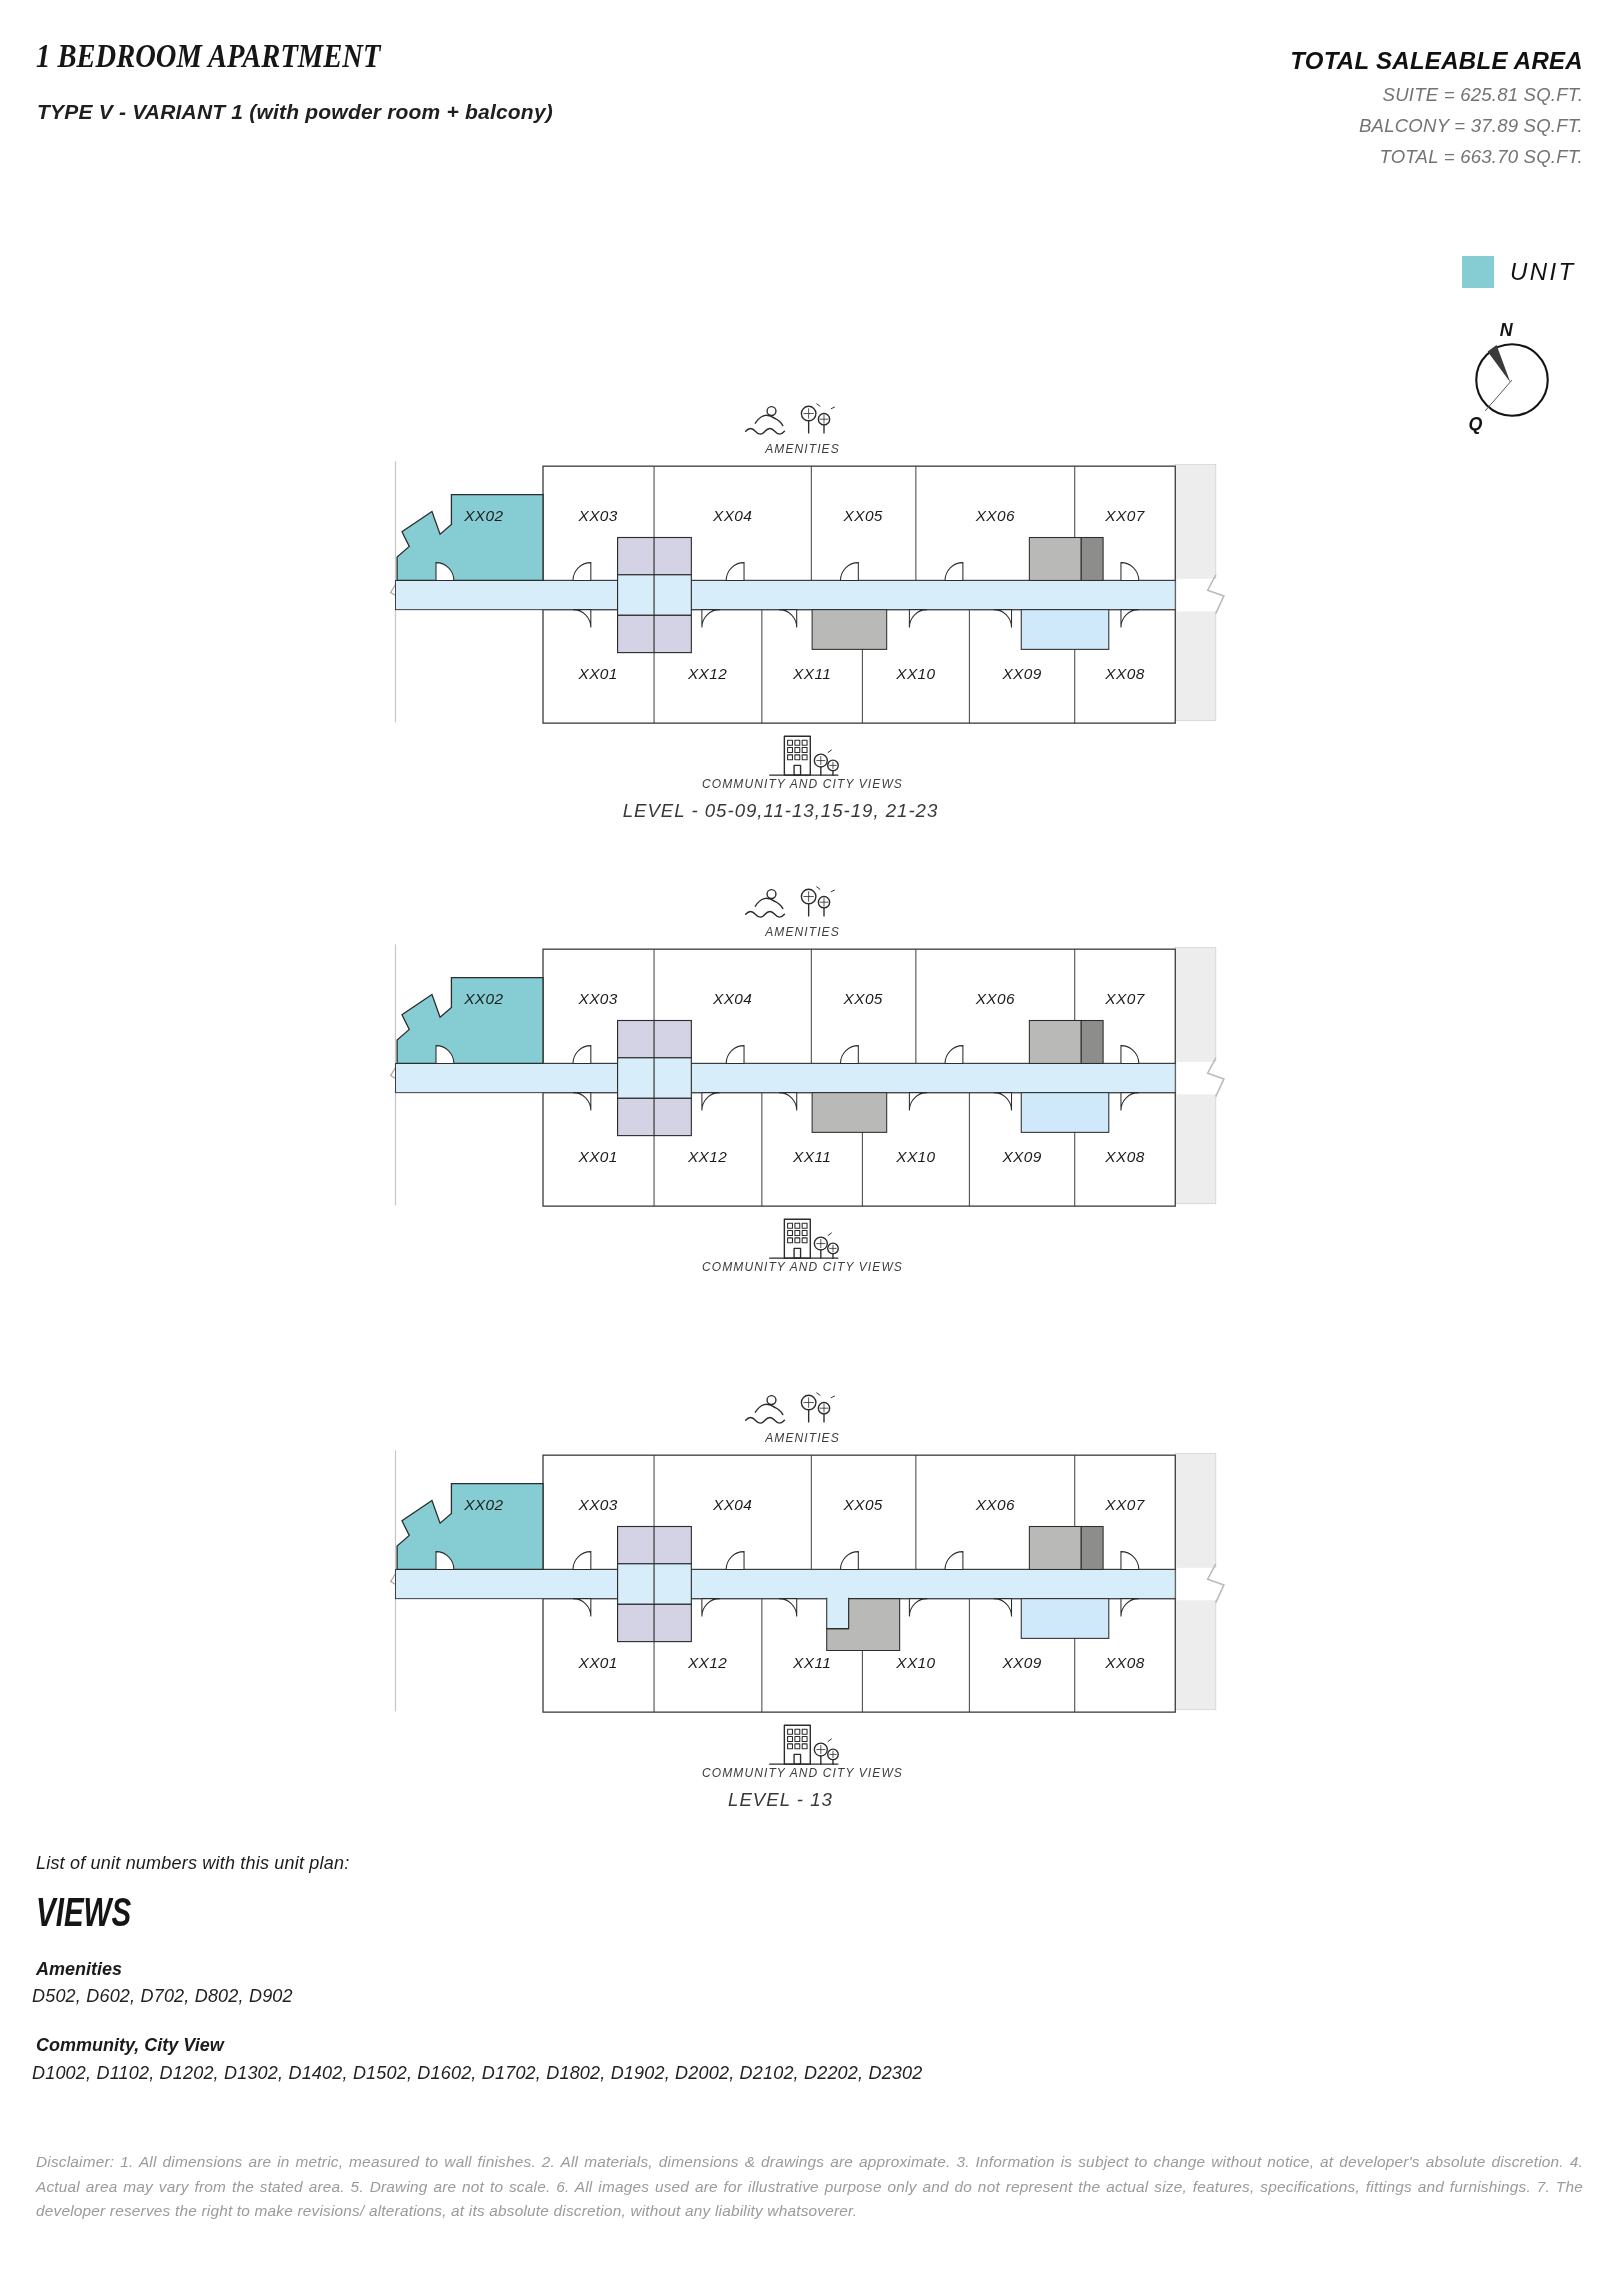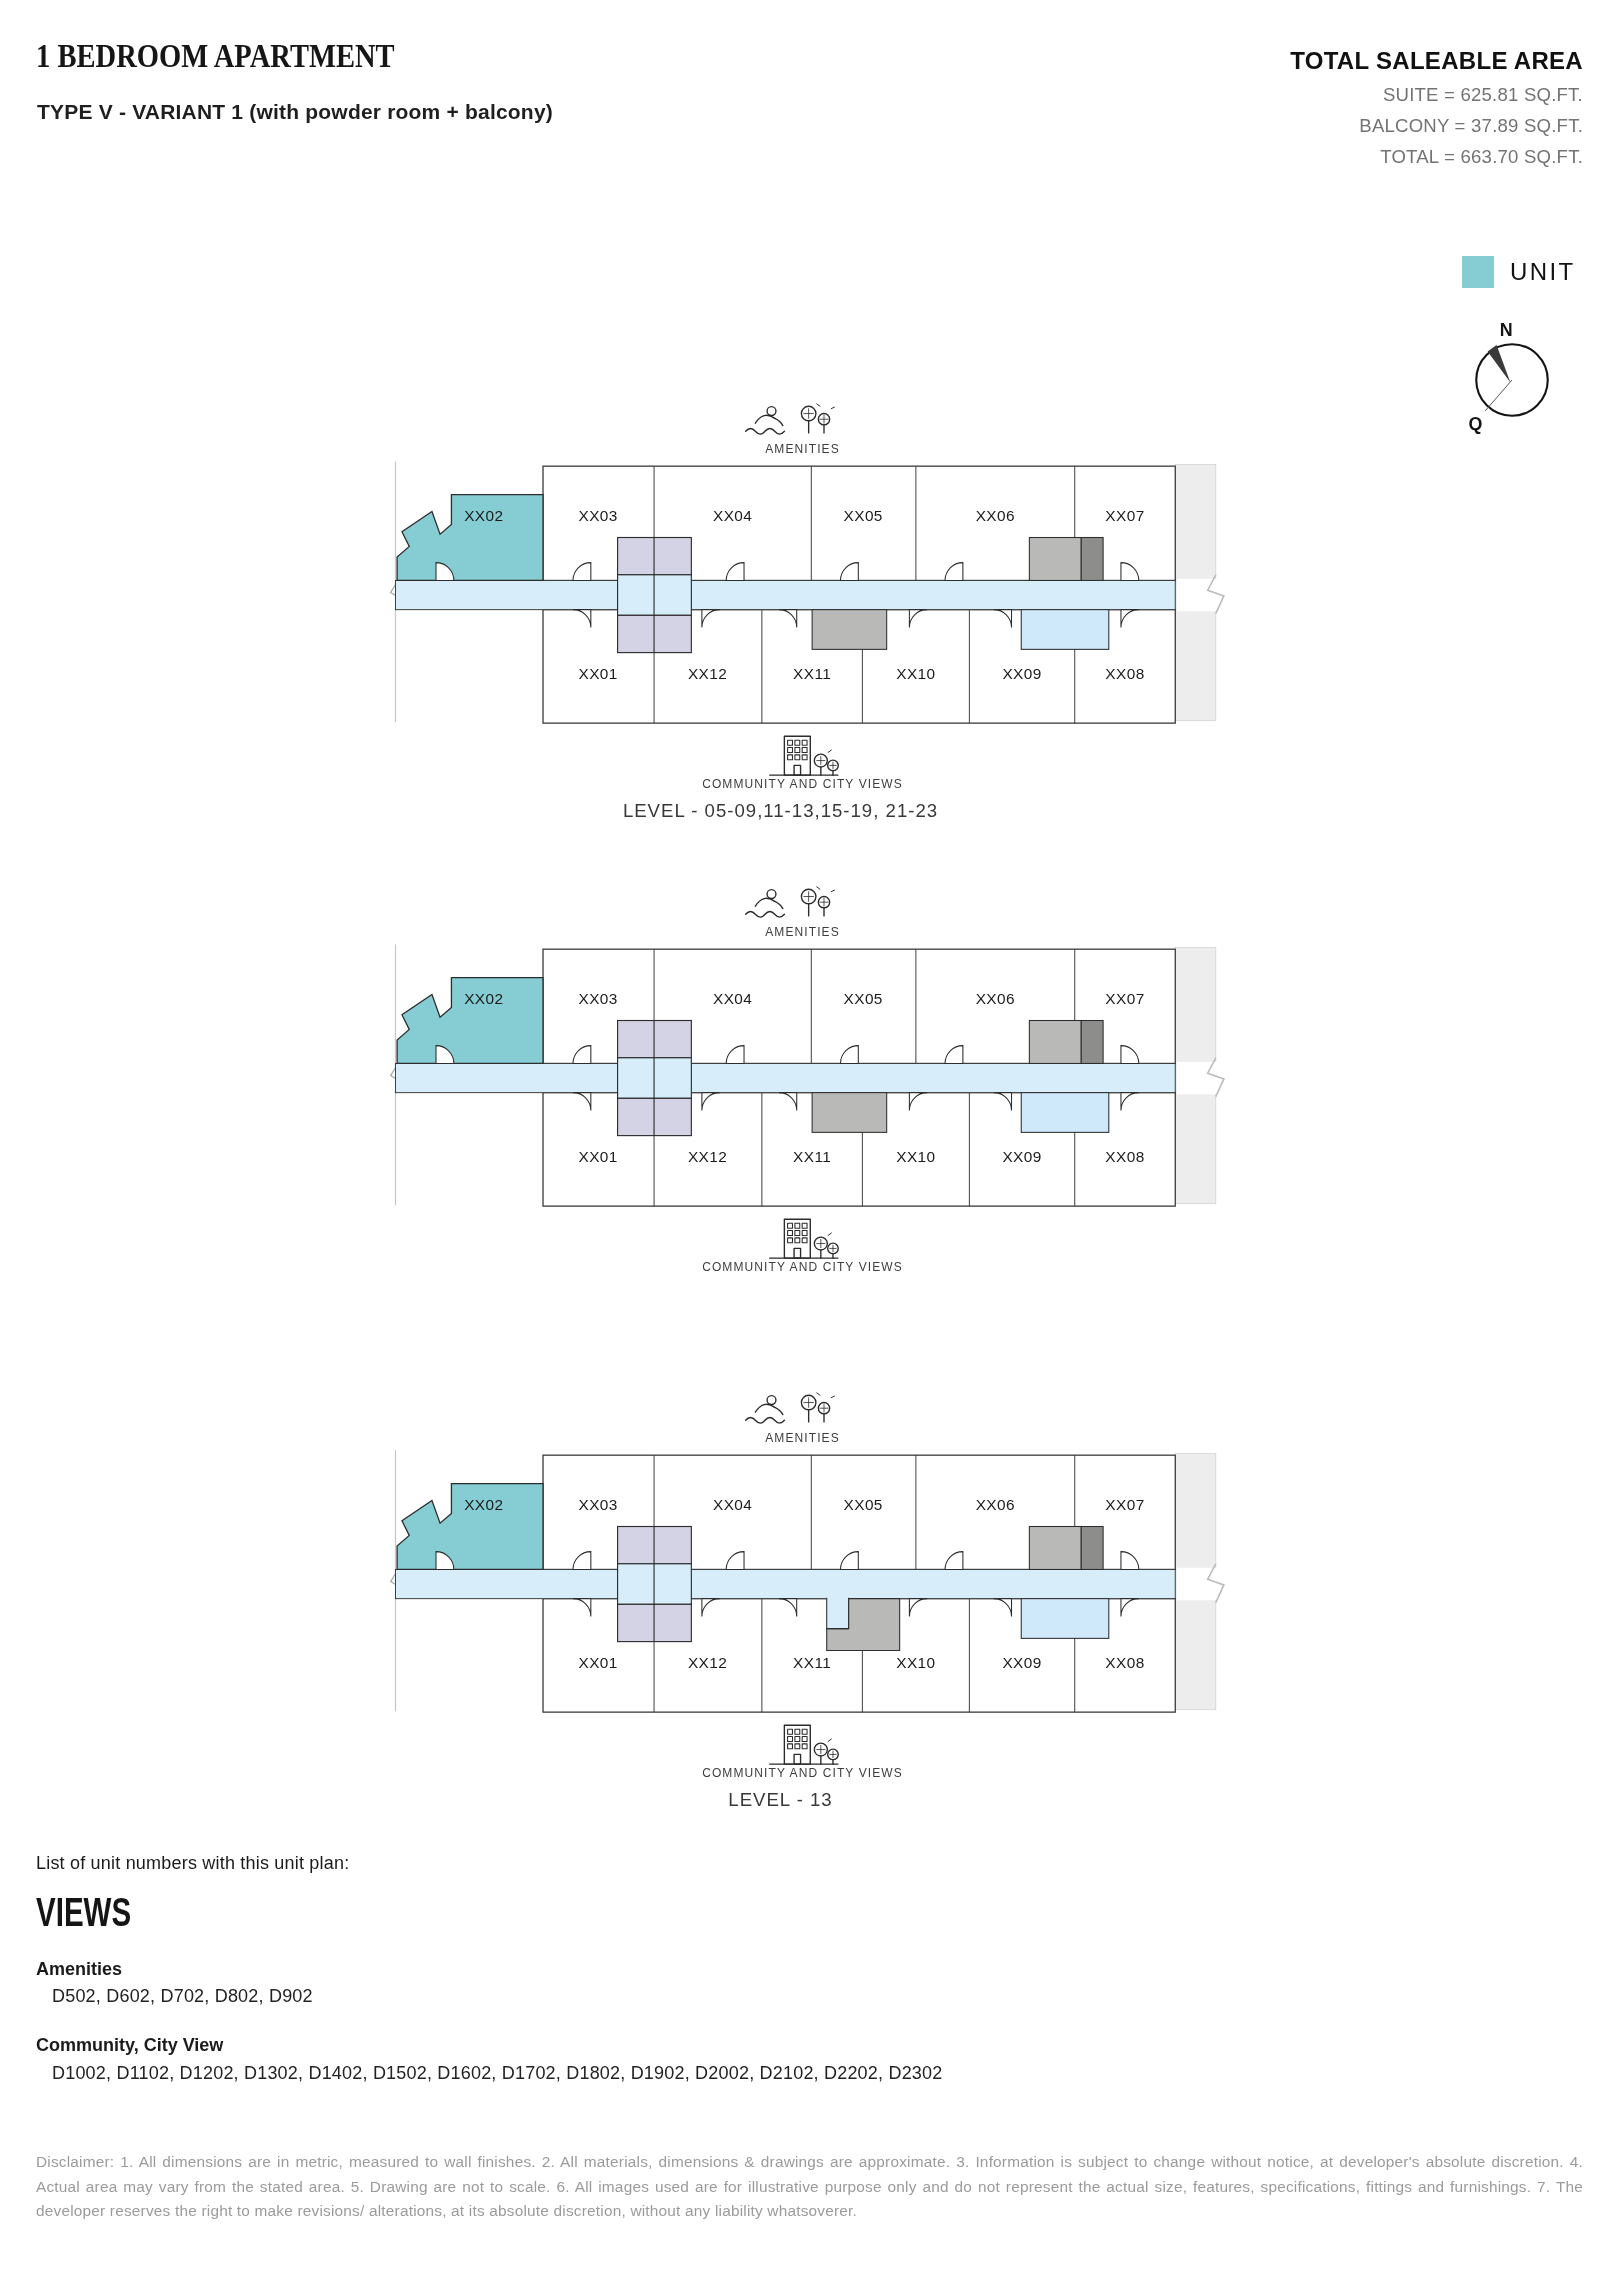--- a/index.html
+++ b/index.html
@@ -1,17 +1,17 @@
 <!DOCTYPE html>
 <html style="font-size:13px"><head>
 <meta charset="utf-8">
 <style>
   html,body{margin:0;padding:0;background:#fff;}
   #page{position:relative;width:1622px;height:2284px;background:#ffffff;overflow:hidden;
-        font-family:"Liberation Sans",sans-serif;color:#1c1c1c;}
+        font-family:"Liberation Sans",sans-serif;color:#1c1c1c;font-style:italic;}
   .abs{position:absolute;}
 
   
   .title{left:36px;top:37px;font-family:"Liberation Serif",serif;font-weight:600;font-size:34px;
          letter-spacing:0px;transform:scaleX(.84);transform-origin:left top;white-space:nowrap;color:#161616;}
   .subtitle{left:37px;top:100px;font-size:21px;font-weight:600;letter-spacing:0.2px;color:#1f1f1f;white-space:nowrap;text-align:right;}
   .area-block{right:39px;top:47px;text-align:right;}
   .area-heading{font-size:24px;font-weight:700;letter-spacing:0.3px;color:#111;}
   .area-line{font-size:18.6px;margin-top:9px;color:#737373;letter-spacing:0.2px;}
 
@@ -29,21 +29,21 @@
                 letter-spacing:1.1px;color:#3d3d3d;font-weight:500;}
   .level-label{position:absolute;left:375px;width:811px;text-align:center;font-size:18.6px;
                letter-spacing:1px;color:#383838;}
   .plan-svg text{font-family:"Liberation Sans",sans-serif;font-size:19px;fill:#1b1b1b;letter-spacing:.5px;}
 
   
   .list-heading{left:36px;top:1853px;font-size:18px;color:#1b1b1b;letter-spacing:0.2px;}
   .views-title{left:36px;top:1889px;font-size:41px;font-weight:600;transform:scaleX(.72);
                transform-origin:left top;letter-spacing:0;color:#151515;}
   .group-name{left:36px;font-size:18px;font-weight:700;color:#1b1b1b;}
-  .group-units{left:52px;font-size:18px;color:#222;letter-spacing:0.2px;}
+  .group-units{left:32px;font-size:18px;color:#222;letter-spacing:0.2px;}
   .disclaimer{left:36px;top:2150px;width:1547px;font-size:15.4px;line-height:1.6;color:#9b9b9b;
               text-align:justify;letter-spacing:0.2px;}
   .line-art{stroke:#2b2b2b;fill:none;stroke-width:1.7;stroke-linecap:round;stroke-linejoin:round;}
 </style>
 </head>
 <body>
 
 <div id="page">
 
   <div class="abs title">1 BEDROOM APARTMENT</div>

